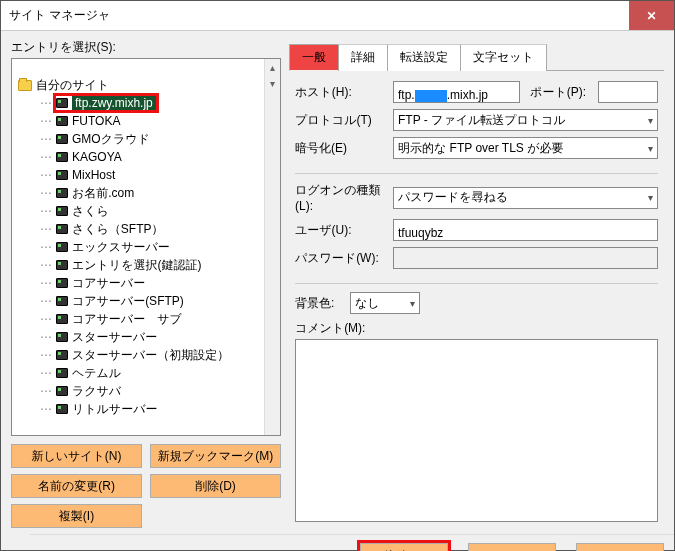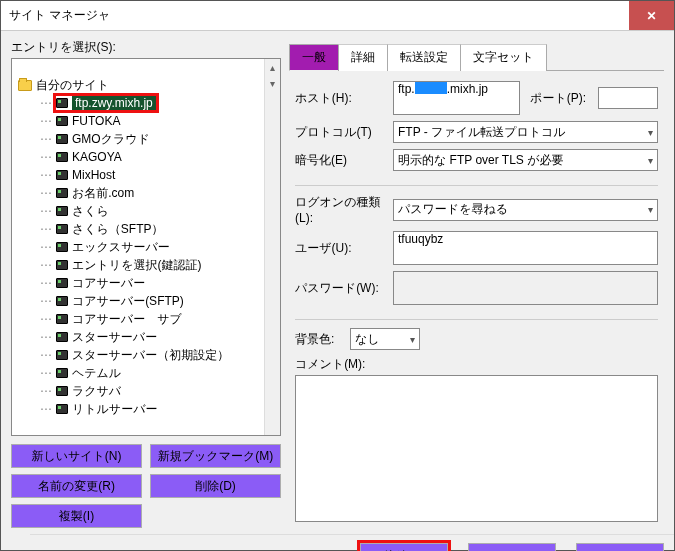--- a/index.html
+++ b/index.html
@@ -18,30 +18,30 @@
   .tree-row { height: 18px; display: flex; align-items: center; padding-left: 6px; white-space: nowrap; }
   .tree-row.child { padding-left: 28px; }
   .tree-row .dash { color: #888; margin-right: 4px; }
   .folder-icon { width: 14px; height: 11px; background: #f8cf4a; border: 1px solid #c89b1a; border-radius: 1px; margin-right: 4px; position: relative; }
   .folder-icon:before { content: ""; position: absolute; top: -3px; left: 0; width: 6px; height: 3px; background: #f8cf4a; border: 1px solid #c89b1a; border-bottom: none; border-radius: 1px 1px 0 0; }
   .site-icon { width: 12px; height: 10px; background: #333; border: 1px solid #000; border-radius: 1px; margin-right: 4px; position: relative; }
   .site-icon:after { content: ""; position: absolute; top: 1px; left: 1px; width: 3px; height: 3px; background: #6bcf6b; }
   .sel-row { display: inline-flex; align-items: center; outline: 3px solid #e11; outline-offset: 0px; }
   .sel-text { background: #14532d; color: #fff; padding: 0 3px; }
   .btn-grid { display: grid; grid-template-columns: 1fr 1fr; gap: 6px 8px; margin-top: 8px; }
-  .btn { height: 24px; background: #8b5cf6; border: 1px solid #adadad; display: flex; align-items: center; justify-content: center; cursor: pointer; }
+  .btn { height: 24px; background: #fdba74; border: 1px solid #adadad; display: flex; align-items: center; justify-content: center; cursor: pointer; }
   .right-pane { flex: 1; background: #f0f0f0; padding: 4px 0 0 0; display: flex; flex-direction: column; }
   .tabs { display: flex; border-bottom: 1px solid #aaa; }
   .tab { padding: 4px 12px; border: 1px solid #aaa; border-bottom: none; background: #f0f0f0; margin-right: -1px; cursor: pointer; position: relative; top: 1px; }
-  .tab.active { background: #a21caf; border-bottom: 1px solid #f0f0f0; }
+  .tab.active { background: #ef4444; border-bottom: 1px solid #f0f0f0; }
   .tab:not(.active) { background: #fff; border-top: 1px solid #ccc; }
   .tab-panel { padding: 10px 6px 6px 6px; flex: 1; display: flex; flex-direction: column; }
   .form-row { display: flex; align-items: center; margin-bottom: 6px; }
   .form-label { width: 98px; }
-  .form-input { flex: 1; height: 34px; border: 1px solid #888; background: #fff; padding: 0 4px; display: flex; align-items: flex-start; }
+  .form-input { flex: 1; height: 22px; border: 1px solid #888; background: #fff; padding: 0 4px; display: flex; align-items: flex-end; }
   .form-input.disabled { background: #f0f0f0; }
   .port-label { margin-left: 10px; margin-right: 12px; }
   .port-input { width: 60px; height: 22px; border: 1px solid #888; background: #fff; }
   .select { flex: 1; height: 22px; border: 1px solid #888; background: #fff; padding: 0 4px; display: flex; align-items: center; justify-content: space-between; }
   .select-arrow { font-size: 10px; color: #555; margin-left: 4px; }
   .select.small { flex: none; width: 70px; }
   .sep { height: 1px; background: #ccc; margin: 8px 0 8px 0; }
   .comment-box { flex: 1; background: #fff; border: 1px solid #888; min-height: 90px; }
   .footer { display: flex; justify-content: flex-end; gap: 20px; padding: 8px 10px 10px 10px; border-top: 1px solid #ddd; margin-left: 29px; }
   .footer .btn { height: 26px; width: 88px; }

